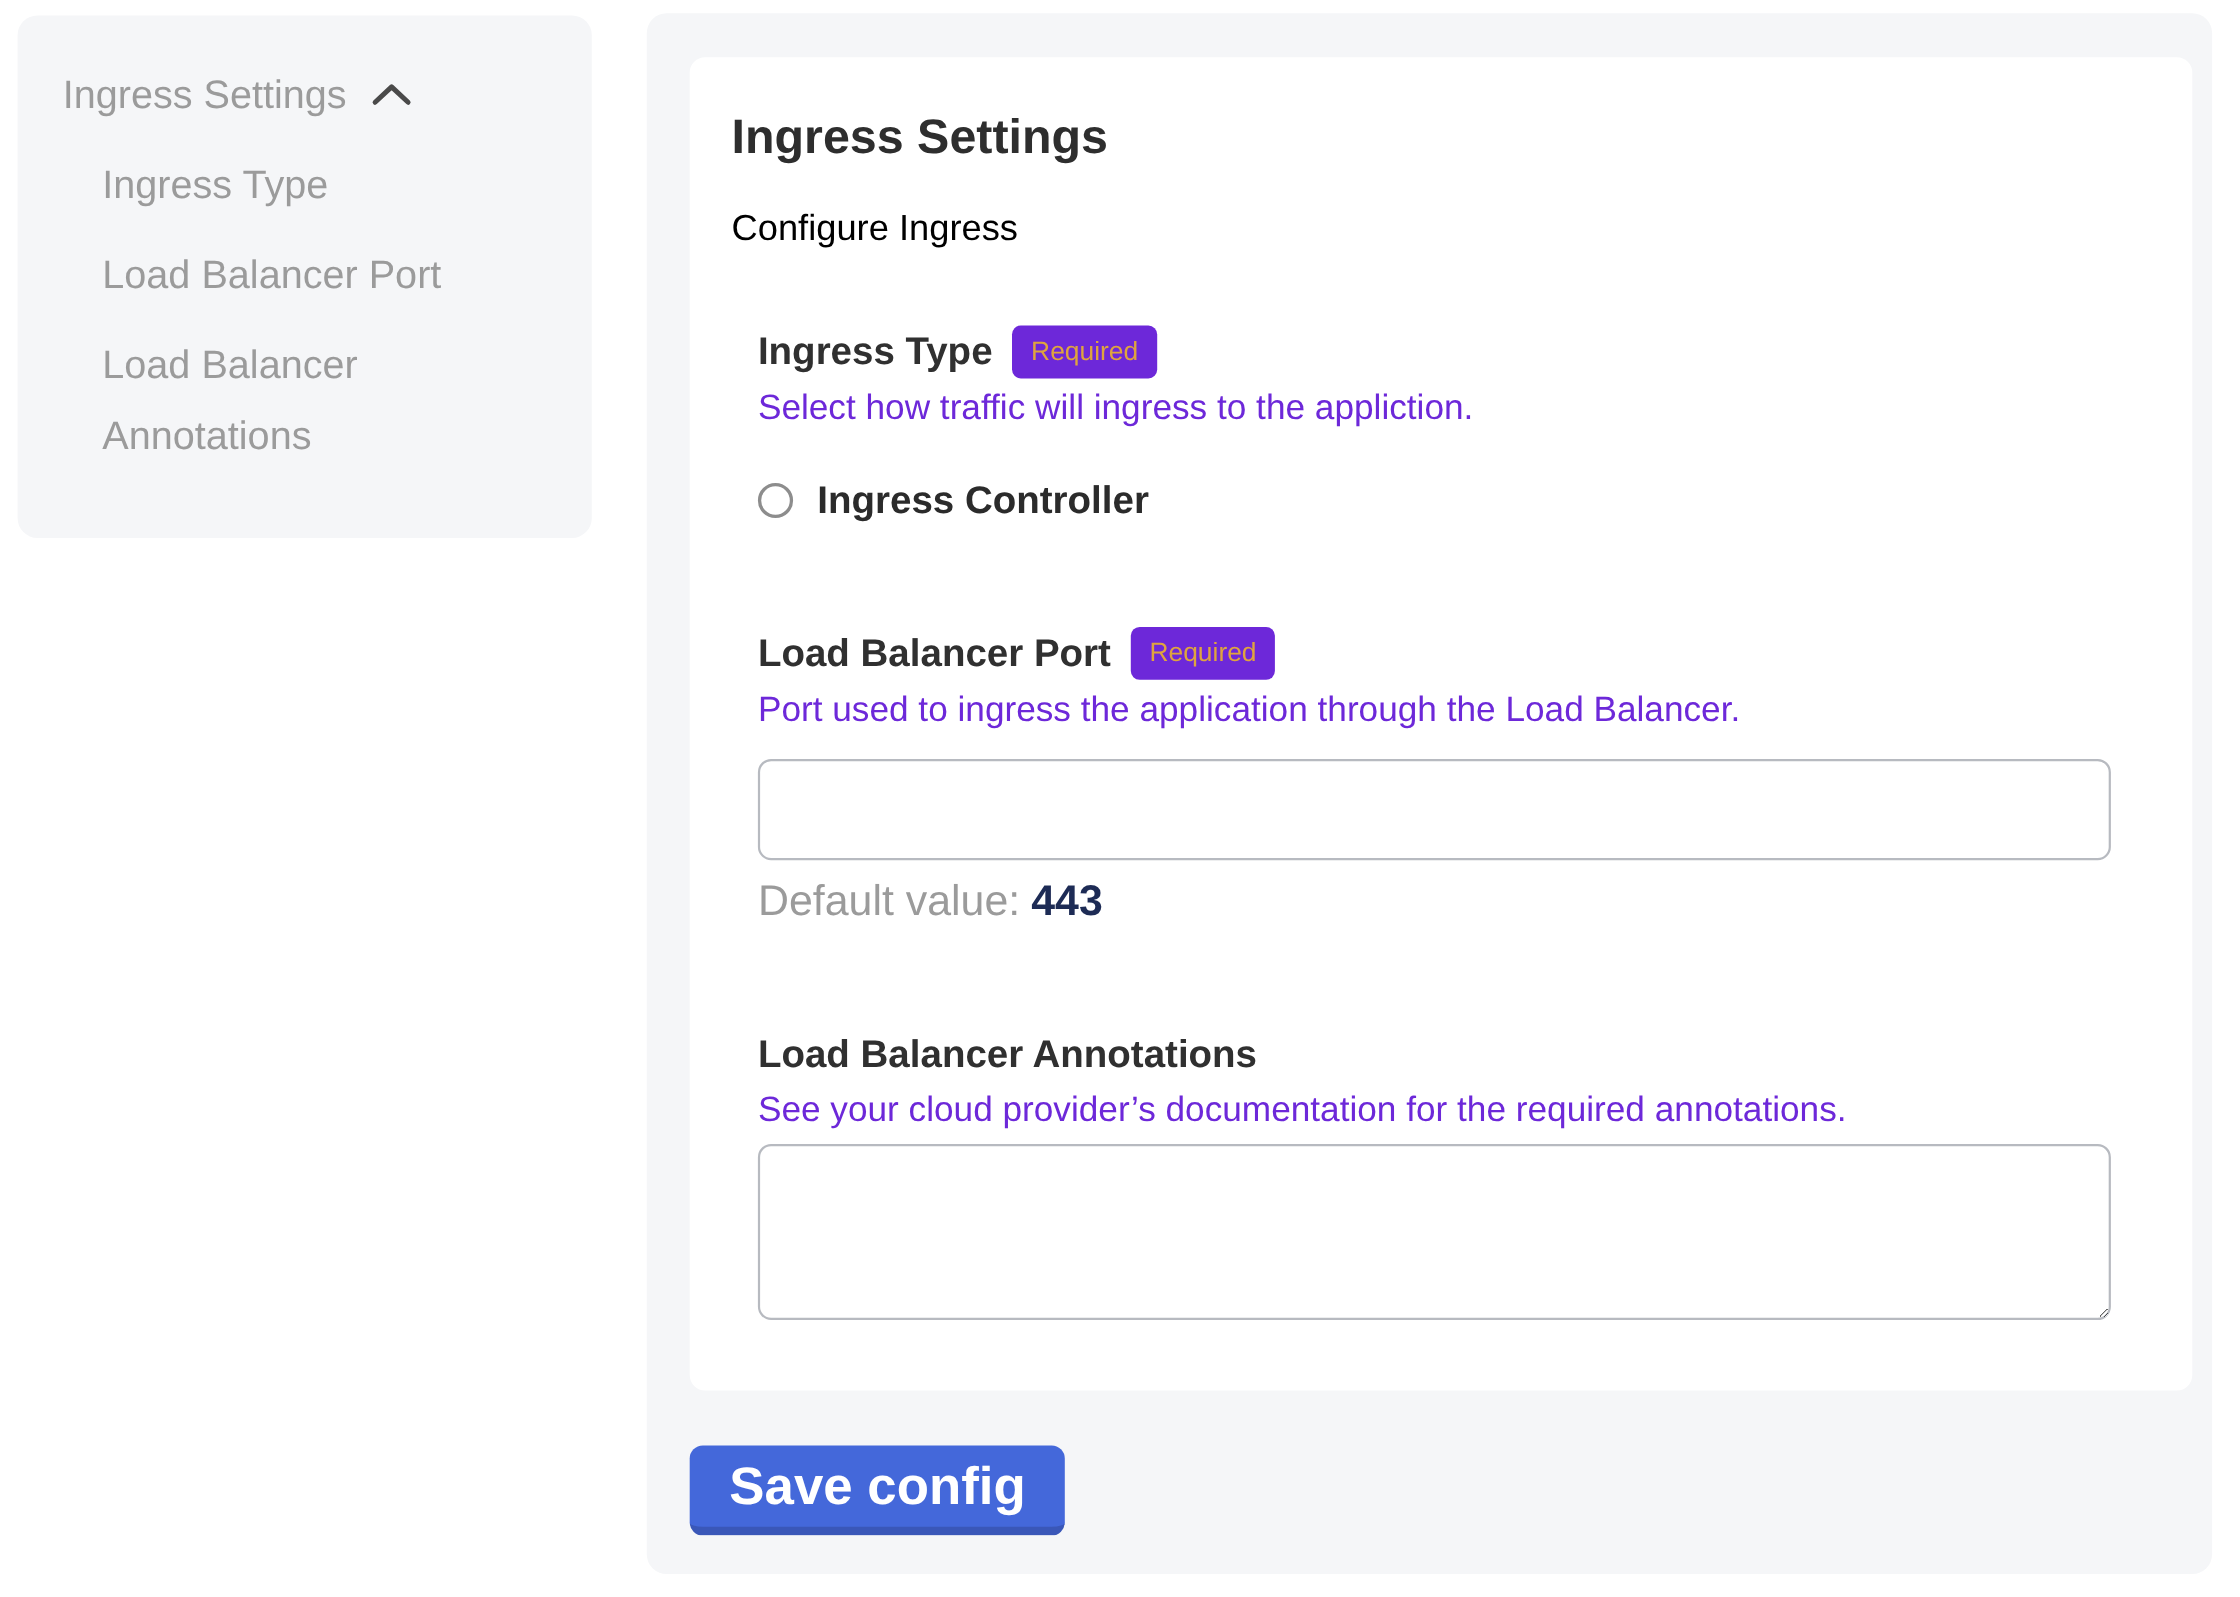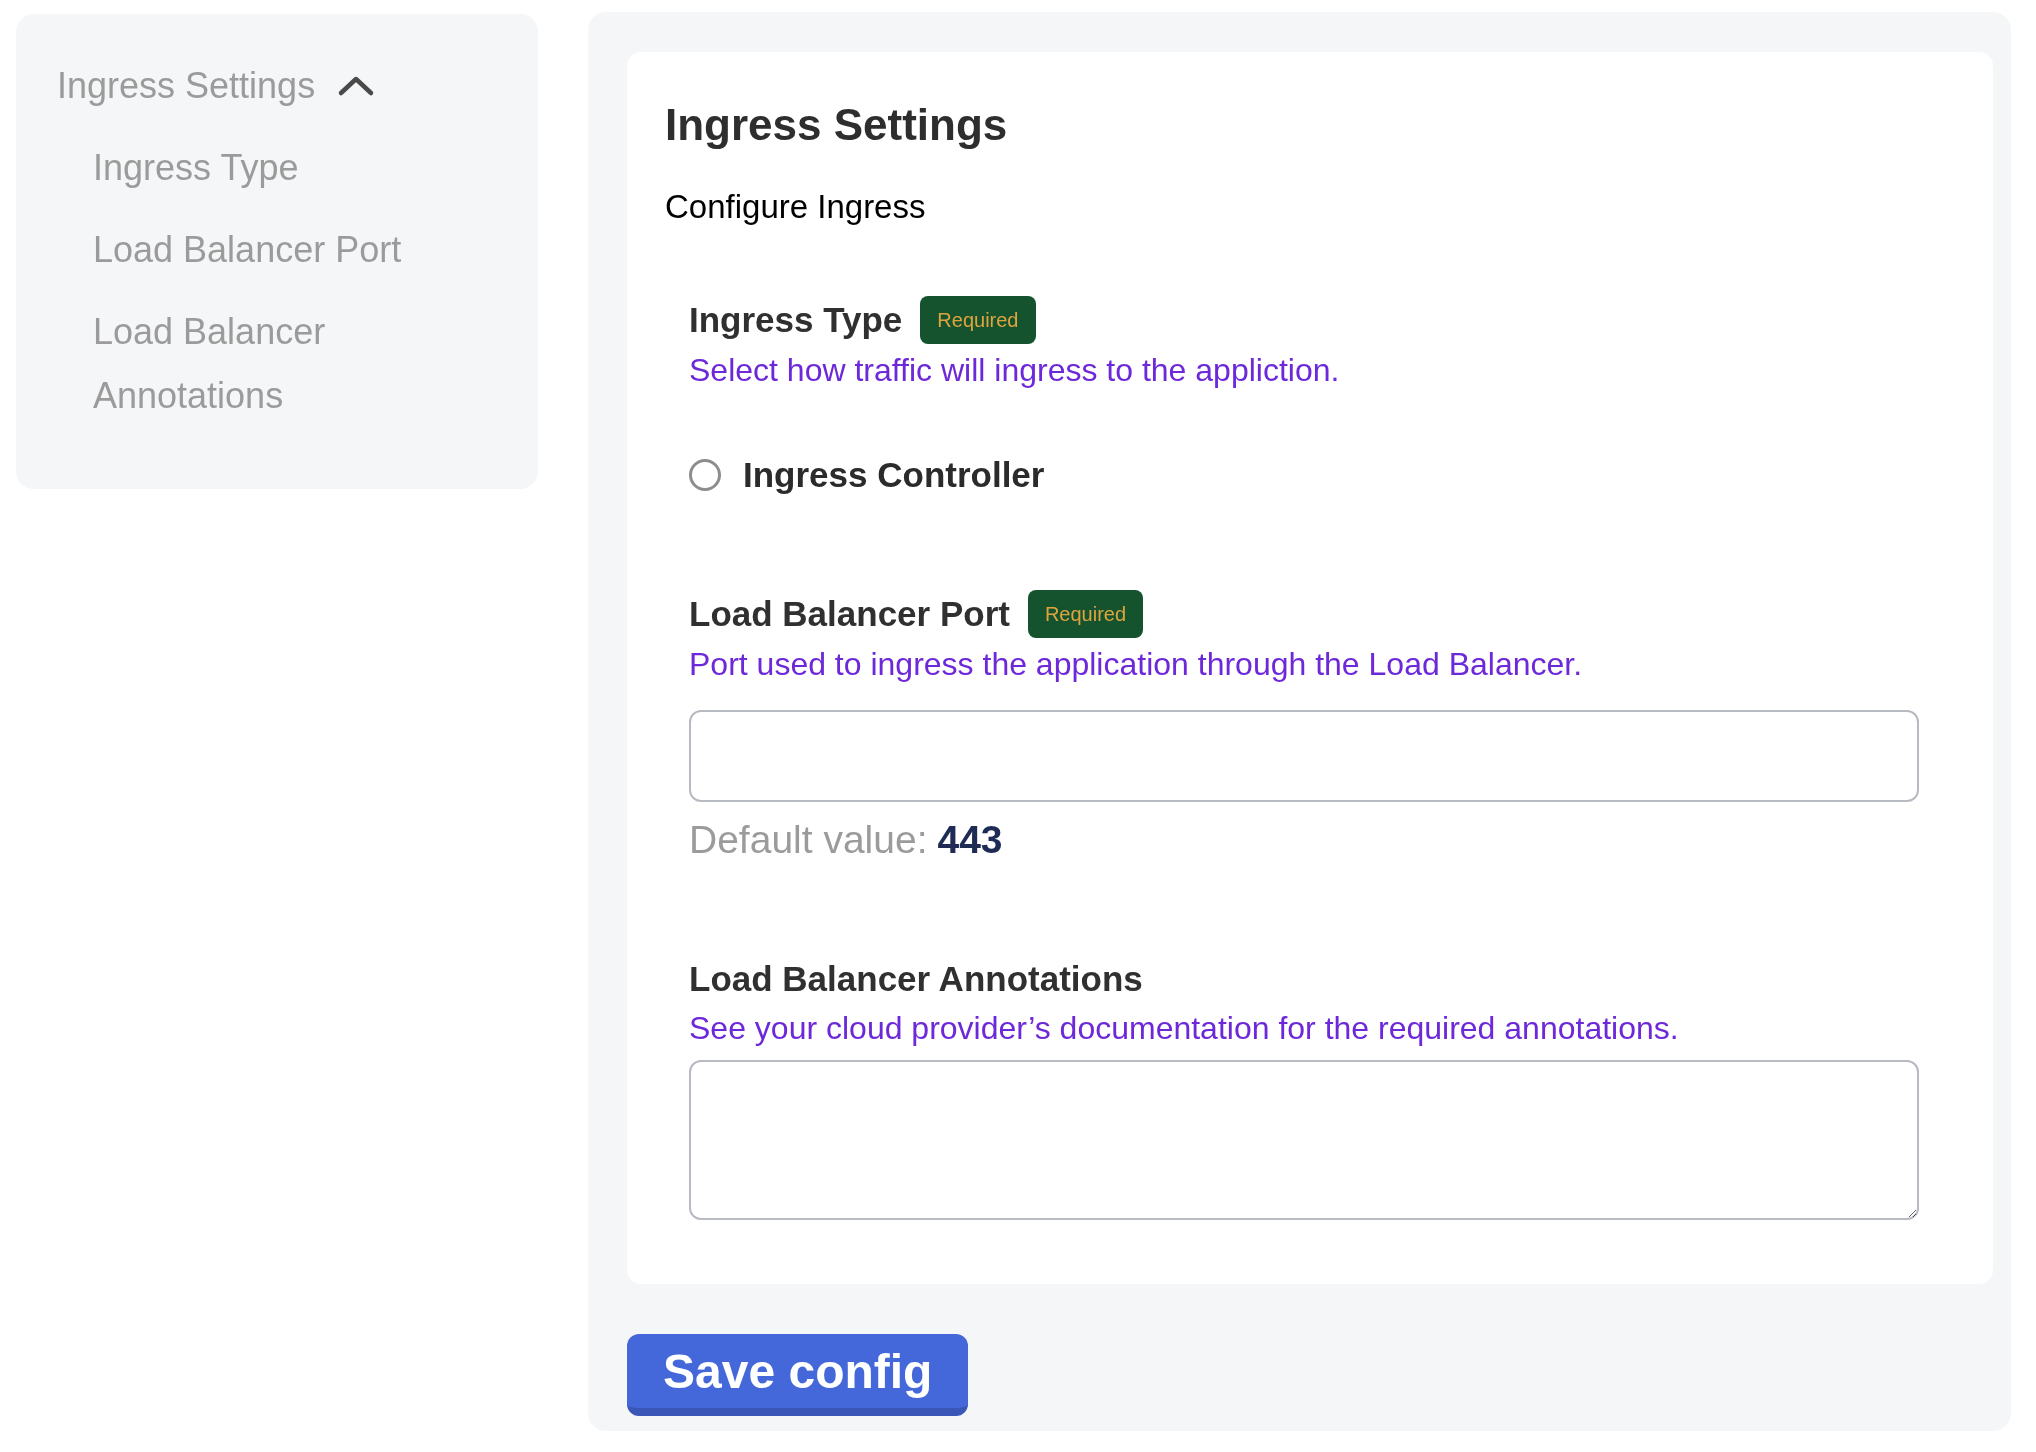--- a/index.html
+++ b/index.html
@@ -58,33 +58,33 @@
     color:#000000;
   }
   .sections { margin-left:24px; margin-top:70px; }
 
   .section-title-row { display:flex; align-items:center; gap:18px; }
   .section-title {
     font-size:35px; line-height:46px;
     font-weight:700; color:#303030;
   }
   .badge {
-    background:#14532d; color:#dfa43e;
-    font-size:20px; line-height:30px;
+    background:#6d28d9; color:#dfa43e;
+    font-size:24px; line-height:30px;
     padding:9px 17px;
     border-radius:8px;
   }
   .section-desc {
     margin-top:8px;
     font-size:32px; line-height:36px;
     color:#6d28d9;
   }
 
   
-  .radio-row { display:flex; align-items:center; gap:83px; margin-top:64px; height:46px; }
+  .radio-row { display:flex; align-items:center; gap:83px; margin-top:44px; height:46px; }
   .radio-opt { display:flex; align-items:center; cursor:pointer; }
   .radio-circle {
     width:32px; height:32px; border-radius:50%;
     border:3px solid #8d8d8d; background:#fff;
     position:relative; flex:0 0 auto;
   }
   .radio-circle.checked { border:4px solid #2e6ff2; }
   .radio-circle.checked::after {
     content:""; position:absolute;
     left:50%; top:50%; transform:translate(-50%,-50%);

